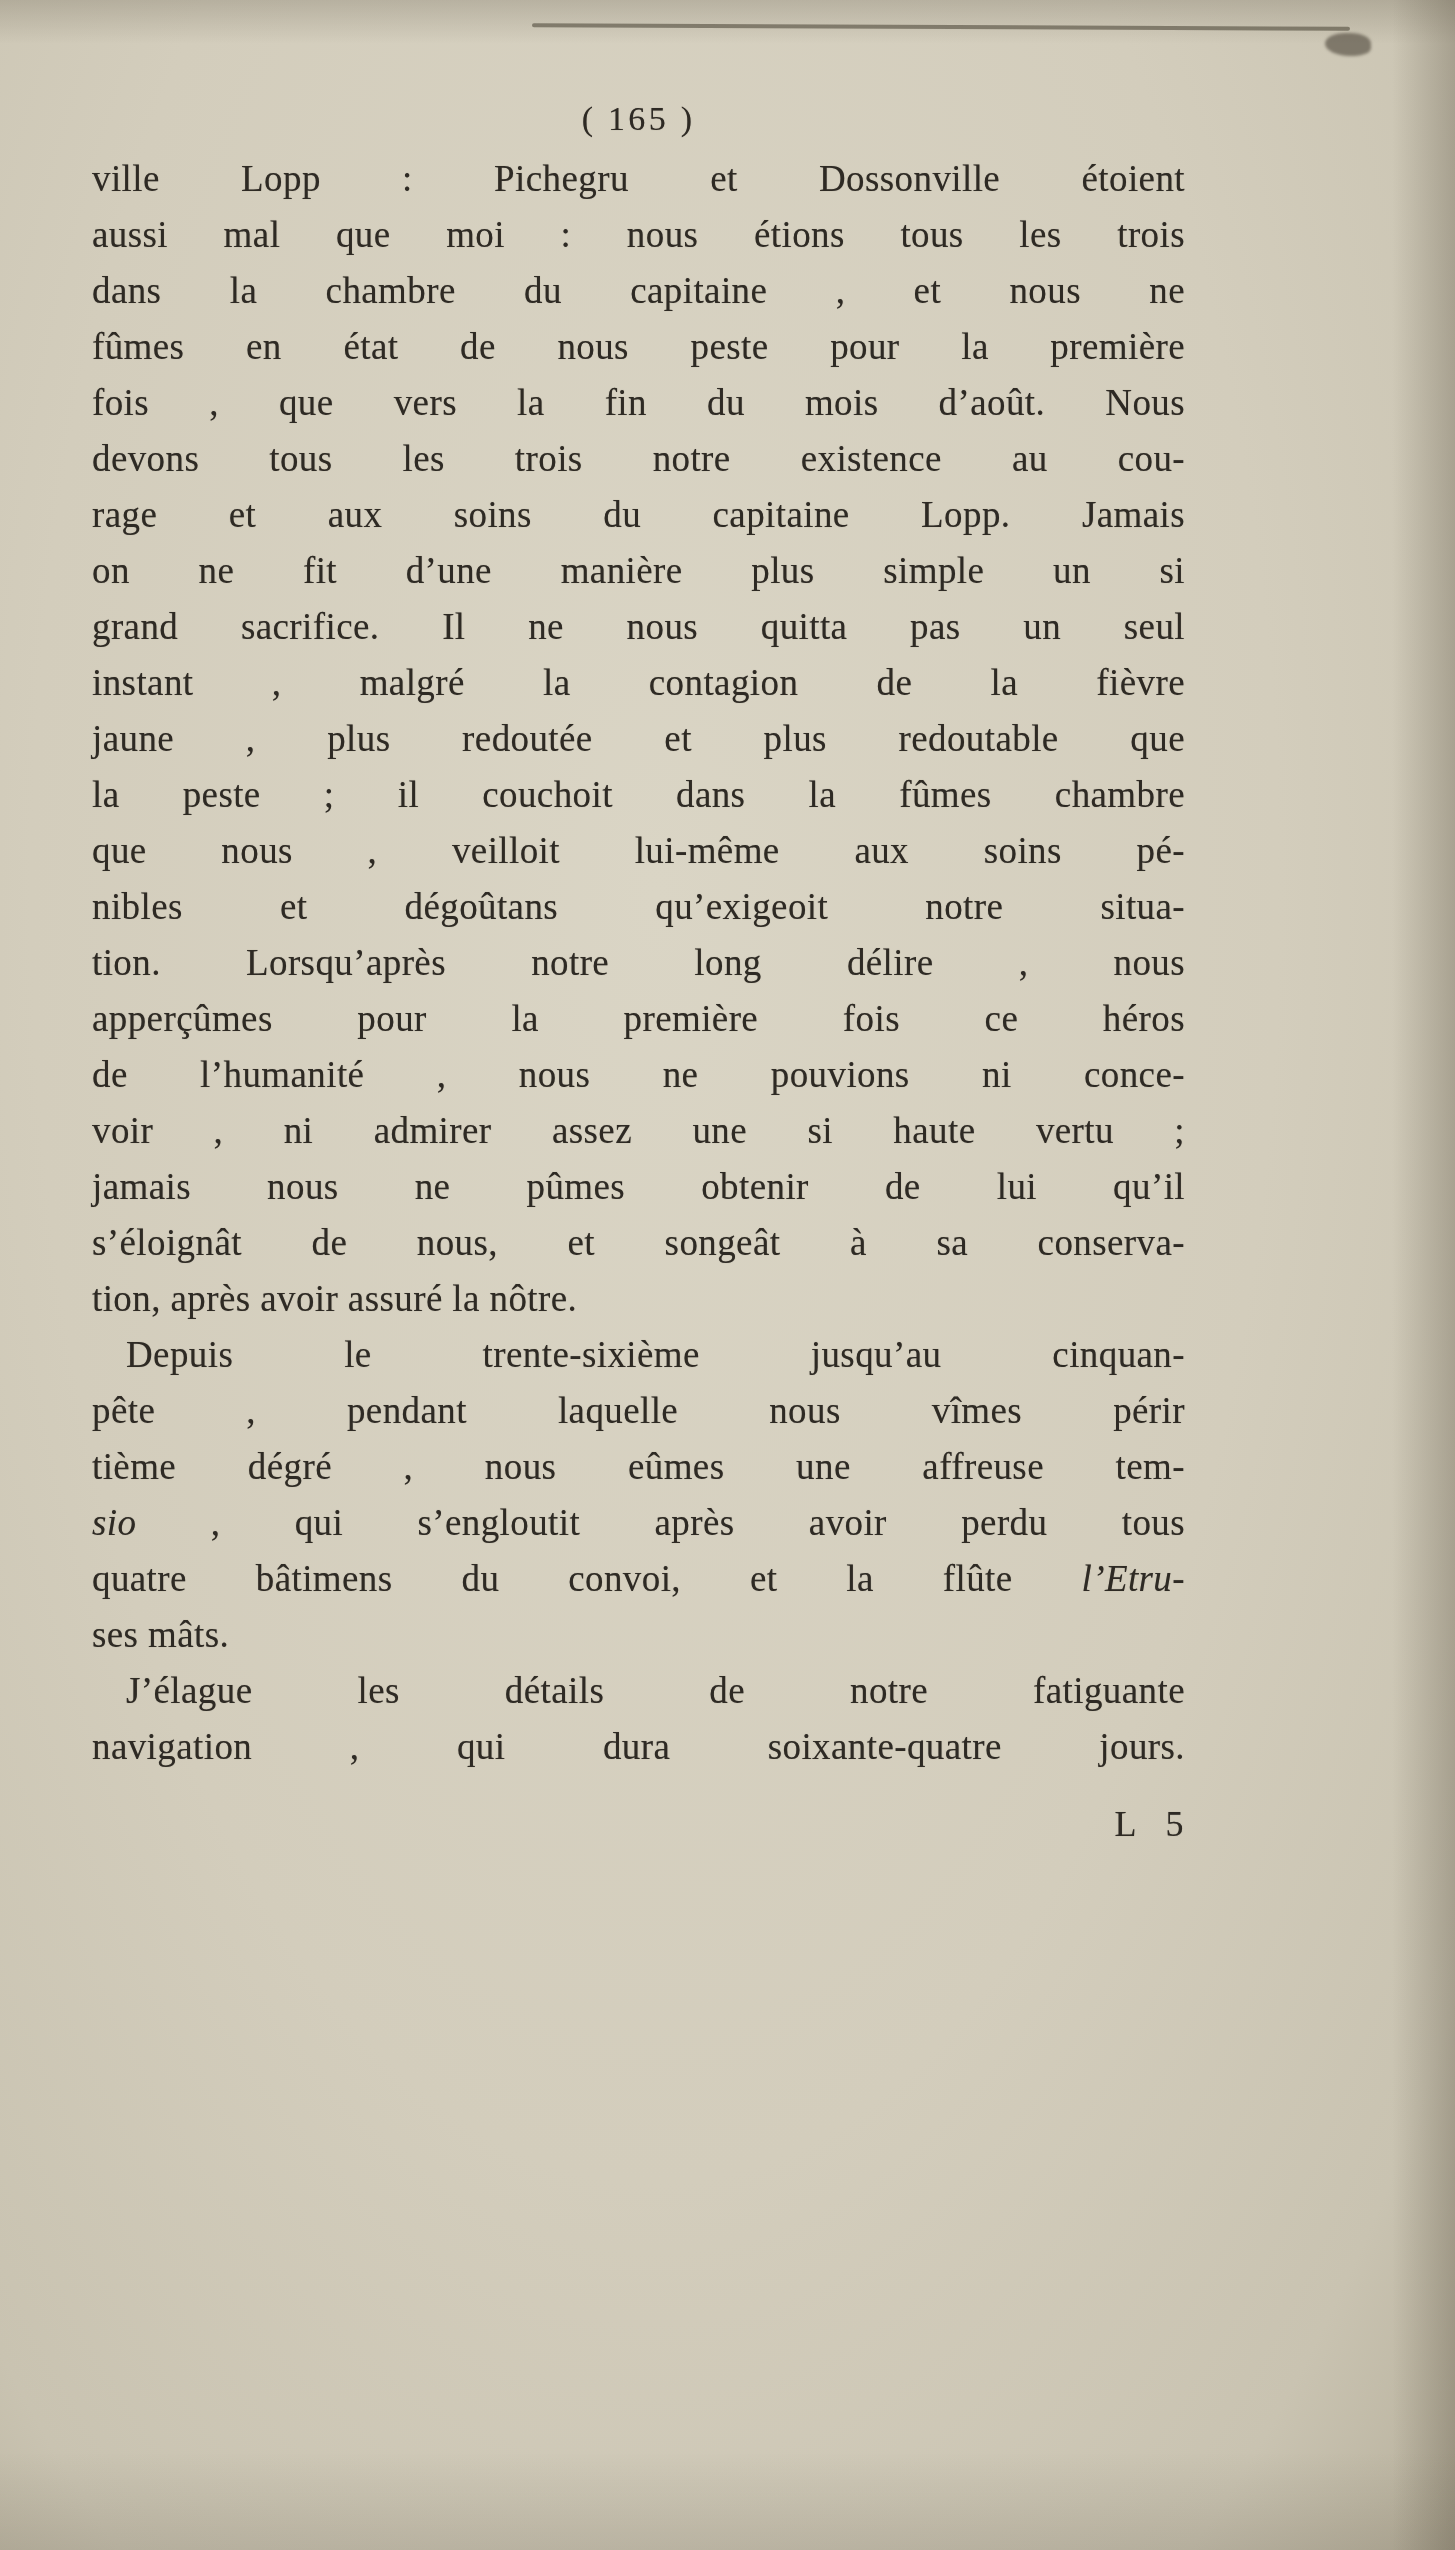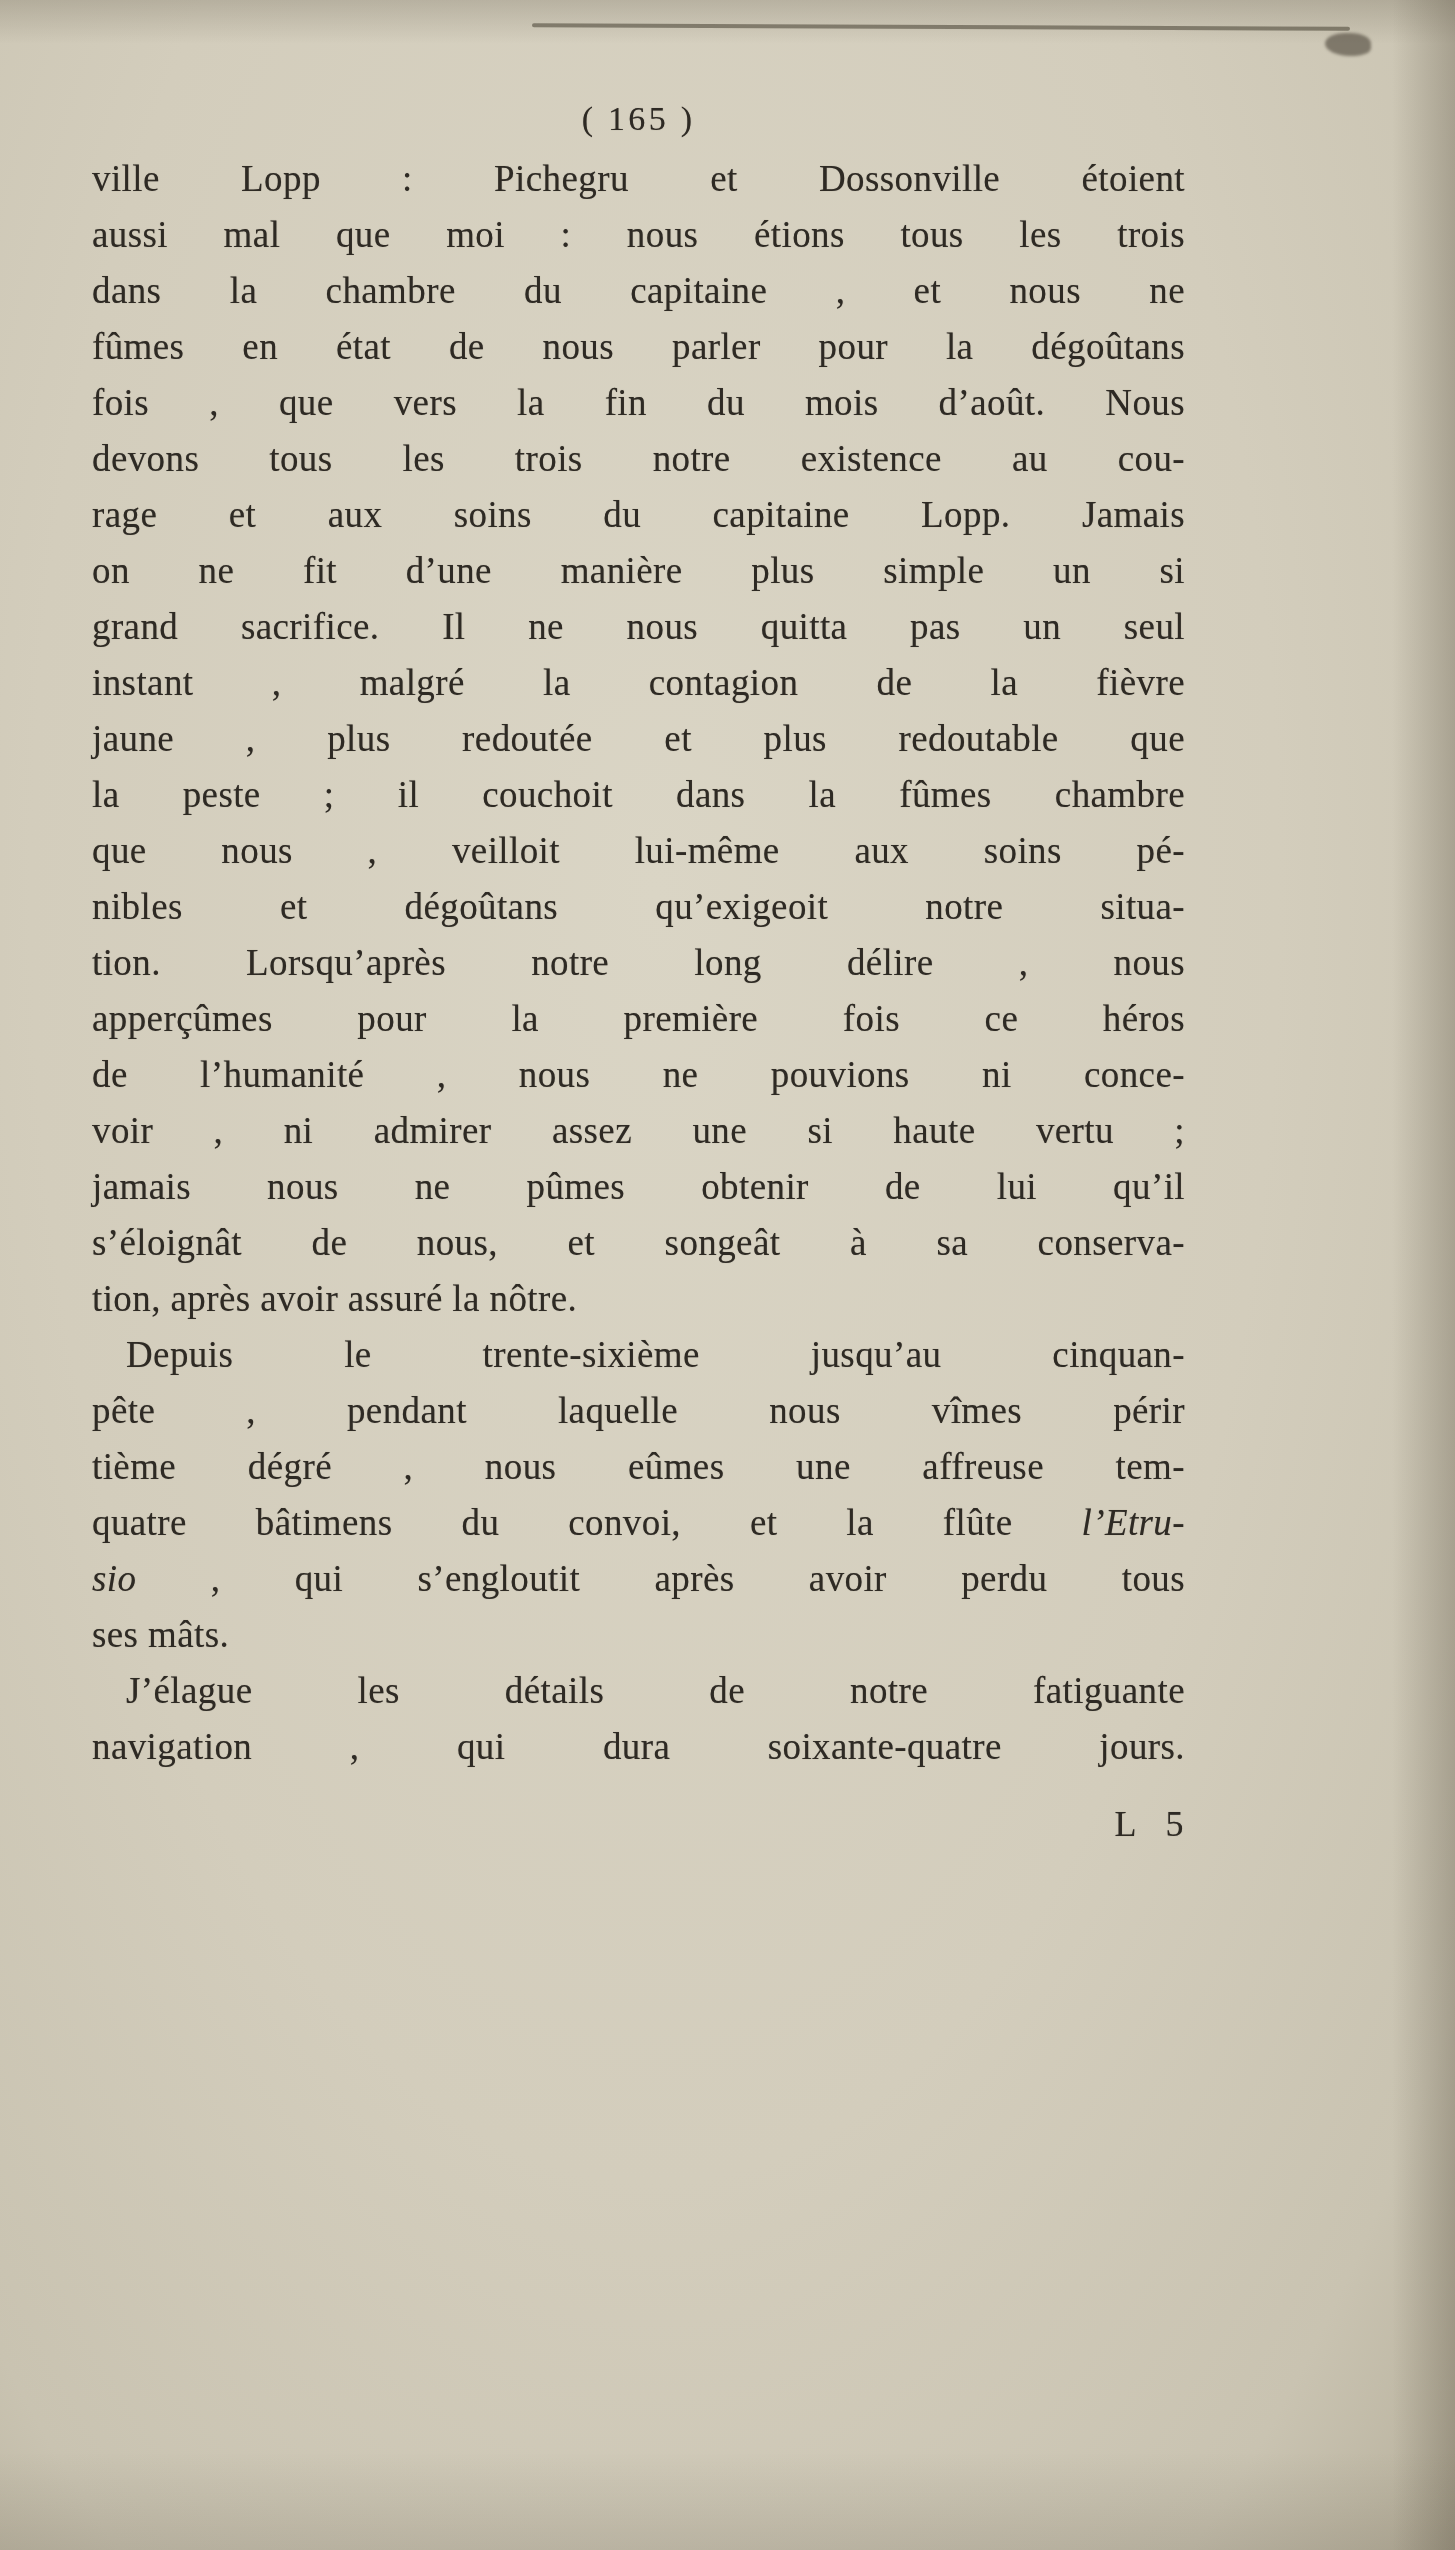--- a/index.html
+++ b/index.html
@@ -106,21 +106,21 @@
 <div class="corner-blob"></div>
 <div class="bottom-shade"></div>
 
 <div class="page-text">
 
   <div class="page-header">( 165 )</div>
 
   <div class="line">ville Lopp : Pichegru et Dossonville étoient</div>
   <div class="line">aussi mal que moi : nous étions tous les trois</div>
   <div class="line">dans la chambre du capitaine , et nous ne</div>
-  <div class="line">fûmes en état de nous parler pour la dégoûtans</div>
+  <div class="line">fûmes en état de nous peste pour la première</div>
   <div class="line">fois , que vers la fin du mois d’août. Nous</div>
   <div class="line">devons tous les trois notre existence au cou-</div>
   <div class="line">rage et aux soins du capitaine Lopp. Jamais</div>
   <div class="line">on ne fit d’une manière plus simple un si</div>
   <div class="line">grand sacrifice. Il ne nous quitta pas un seul</div>
   <div class="line">instant , malgré la contagion de la fièvre</div>
   <div class="line">jaune , plus redoutée et plus redoutable que</div>
   <div class="line">la peste ; il couchoit dans la fûmes chambre</div>
   <div class="line">que nous , veilloit lui-même aux soins pé-</div>
   <div class="line">nibles et dégoûtans qu’exigeoit notre situa-</div>
@@ -129,24 +129,24 @@
   <div class="line">de l’humanité , nous ne pouvions ni conce-</div>
   <div class="line">voir , ni admirer assez une si haute vertu ;</div>
   <div class="line">jamais nous ne pûmes obtenir de lui qu’il</div>
   <div class="line">s’éloignât de nous, et songeât à sa conserva-</div>
   <div class="line para-end">tion, après avoir assuré la nôtre.</div>
 
   <div class="line indent">Depuis le trente-sixième jusqu’au cinquan-</div>
   <div class="line">pête , pendant laquelle nous vîmes périr</div>
   <div class="line">tième dégré , nous eûmes une affreuse tem-</div>
   <div class="line">
-    <span>quatre bâtimens du convoi, et la flûte </span><em>l’Etru-</em>
+    <em>sio</em><span> , qui s’engloutit après avoir perdu tous</span>
   </div>
   <div class="line">
-    <em>sio</em><span> , qui s’engloutit après avoir perdu tous</span>
+    <span>quatre bâtimens du convoi, et la flûte </span><em>l’Etru-</em>
   </div>
   <div class="line para-end">ses mâts.</div>
 
   <div class="line indent">J’élague les détails de notre fatiguante</div>
   <div class="line">navigation , qui dura soixante-quatre jours.</div>
 
   <div class="signature">L 5</div>
 
 </div>
 

